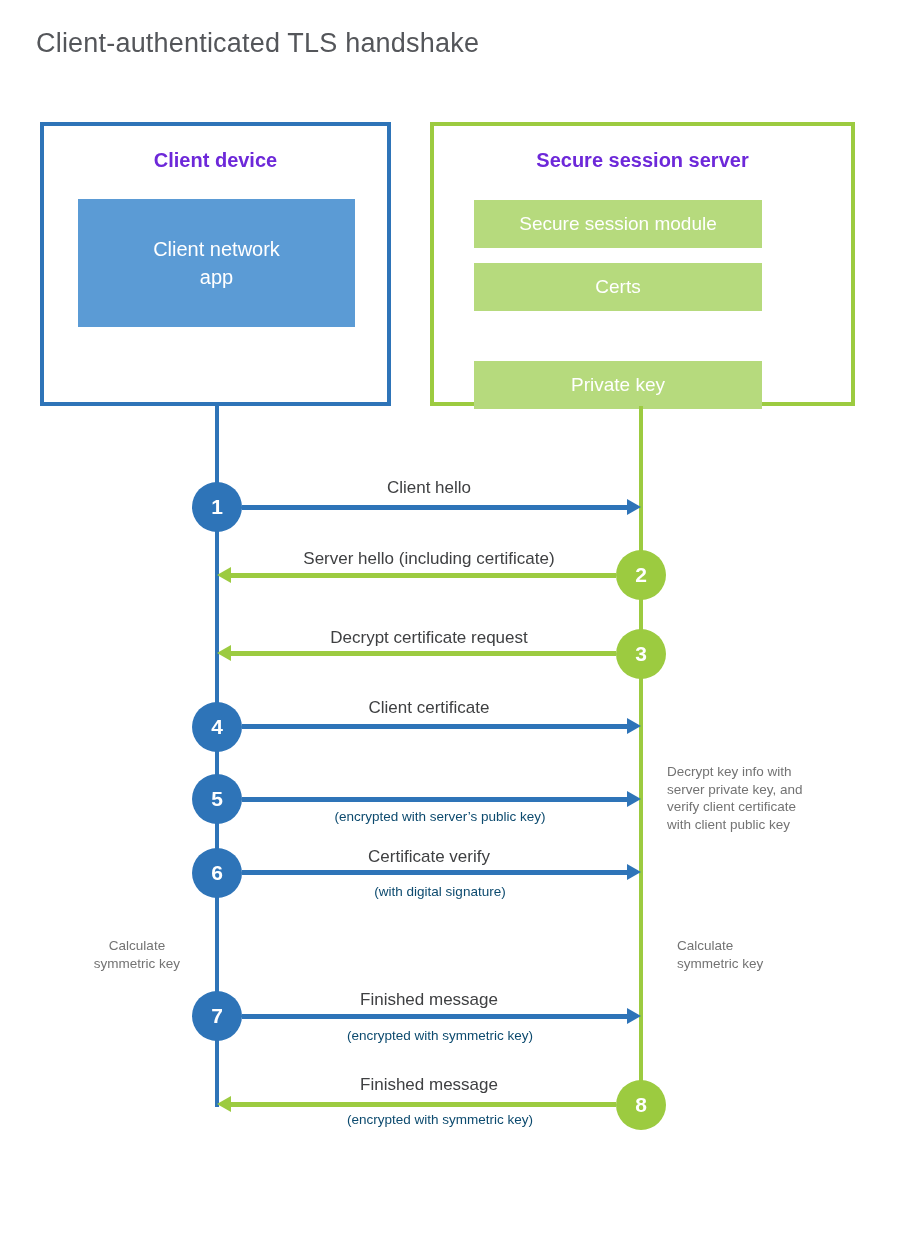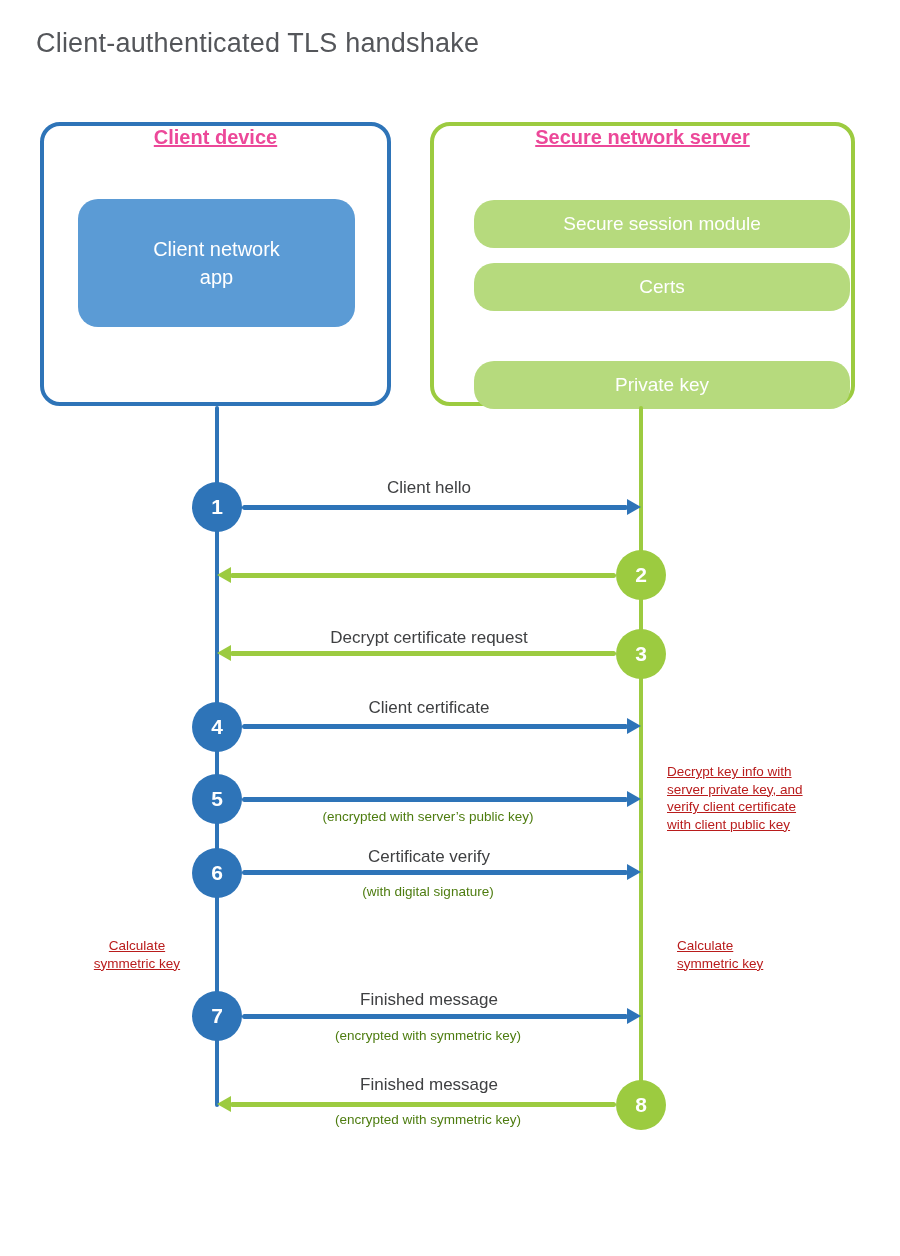--- a/index.html
+++ b/index.html
@@ -1,15 +1,15 @@
 <!DOCTYPE html>
 <html><head>
 <meta charset="utf-8">
 <style>
-  * { margin: 0; padding: 0; box-sizing: border-box; border-radius: 20px; }
+  * { margin: 0; padding: 0; box-sizing: border-box; }
   html, body { background: #ffffff; }
   body { font-family: "Liberation Sans", sans-serif; }
   .stage {
     position: relative;
     width: 900px;
     height: 1256px;
     background: #ffffff;
     overflow: hidden;
   }
   .abs { position: absolute; }
@@ -26,40 +26,40 @@
   .actor-box {
     top: 122px; height: 284px;
     background: #ffffff;
     border-width: 4px; border-style: solid;
   }
   .client-box { left: 40px; width: 351px; border-color: #2e74b8; }
   .server-box { left: 430px; width: 425px; border-color: #9ccb40; }
   .actor-title {
     width: 100%;
     text-align: center;
+    margin-top: 23px;
     font-size: 20px;
     font-weight: 700;
-    color: #ec4899;
-    text-decoration: underline;
+    color: #6d28d9;
   }
   .fill-box {
     display: flex;
     align-items: center;
     justify-content: center;
     text-align: center;
     color: #ffffff;
   }
   .client-app {
     left: 78px; top: 199px; width: 277px; height: 128px;
     background: #5b9bd5;
     font-size: 20px;
     line-height: 28px;
   }
   .server-module {
-    left: 474px; width: 376px; height: 48px;
+    left: 474px; width: 288px; height: 48px;
     background: #b6da7d;
     font-size: 19px;
   }
   .module-1 { top: 200px; }
   .module-2 { top: 263px; }
   .module-3 { top: 325px; margin-top: 36px; }
 
   
   .lifeline { width: 4px; top: 406px; }
   .lifeline-client { left: 215px; height: 701px; background: #2e74b8; }
@@ -104,32 +104,31 @@
   }
 
   
   .msg-label {
     left: 217px; width: 424px;
     text-align: center;
     font-size: 17px;
     color: #3f4042;
   }
   .msg-sub {
-    left: 216px; width: 424px;
+    left: 228px; width: 424px;
     text-align: center;
     font-size: 13.5px;
-    color: #4d7c0f;
+    color: #0c4a6e;
   }
 
   
   .side-note {
     font-size: 13.5px;
     line-height: 17.5px;
-    color: #b91c1c;
-    text-decoration: underline;
+    color: #737373;
   }
   .note-decrypt { left: 667px; top: 763px; }
   .note-calc-left { left: 77px; top: 937px; width: 120px; text-align: center; }
   .note-calc-right { left: 677px; top: 937px; text-align: left; }
   .side-note span { display: block; }
 </style>
 </head>
 <body>
 
 <div class="stage">
@@ -140,33 +139,34 @@
     <div class="actor-title">Client device</div>
   </div>
   <div class="abs fill-box client-app">
     <div>
       <span style="display:block">Client network</span>
       <span style="display:block">app</span>
     </div>
   </div>
 
   <div class="abs actor-box server-box">
-    <div class="actor-title">Secure network server</div>
+    <div class="actor-title">Secure session server</div>
   </div>
   <div class="abs fill-box server-module module-1">Secure session module</div>
   <div class="abs fill-box server-module module-2">Certs</div>
   <div class="abs fill-box server-module module-3">Private key</div>
 
   <div class="abs lifeline lifeline-client"></div>
   <div class="abs lifeline lifeline-server"></div>
 
   <div class="abs msg-label" style="top:478px">Client hello</div>
   <div class="abs msg-arrow arrow-blue-right" style="left:242px;width:386px;top:505px"></div>
   <div class="abs step-circle circle-blue" style="left:192px;top:482px">1</div>
 
+  <div class="abs msg-label" style="top:549px">Server hello (including certificate)</div>
   <div class="abs msg-arrow arrow-green-left" style="left:230px;width:386px;top:573px"></div>
   <div class="abs step-circle circle-green" style="left:616px;top:550px">2</div>
 
   <div class="abs msg-label" style="top:628px">Decrypt certificate request</div>
   <div class="abs msg-arrow arrow-green-left" style="left:230px;width:386px;top:651px"></div>
   <div class="abs step-circle circle-green" style="left:616px;top:629px">3</div>
 
   <div class="abs msg-label" style="top:698px">Client certificate</div>
   <div class="abs msg-arrow arrow-blue-right" style="left:242px;width:386px;top:724px"></div>
   <div class="abs step-circle circle-blue" style="left:192px;top:702px">4</div>

